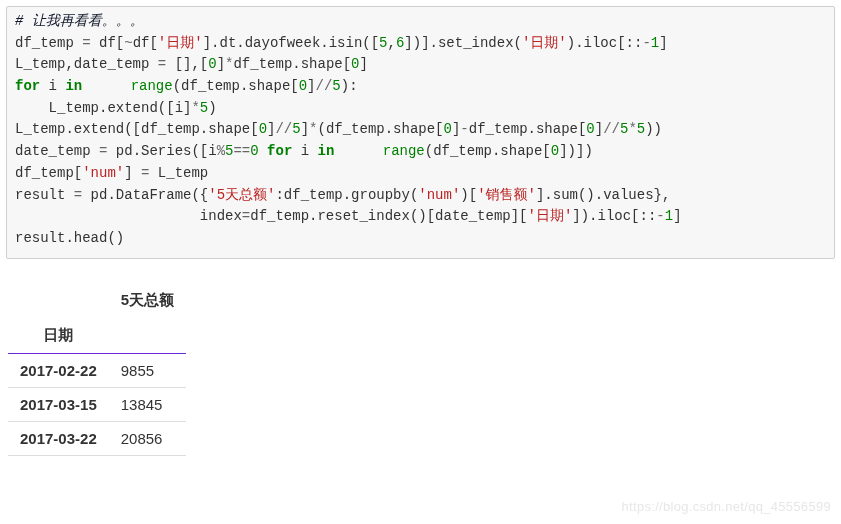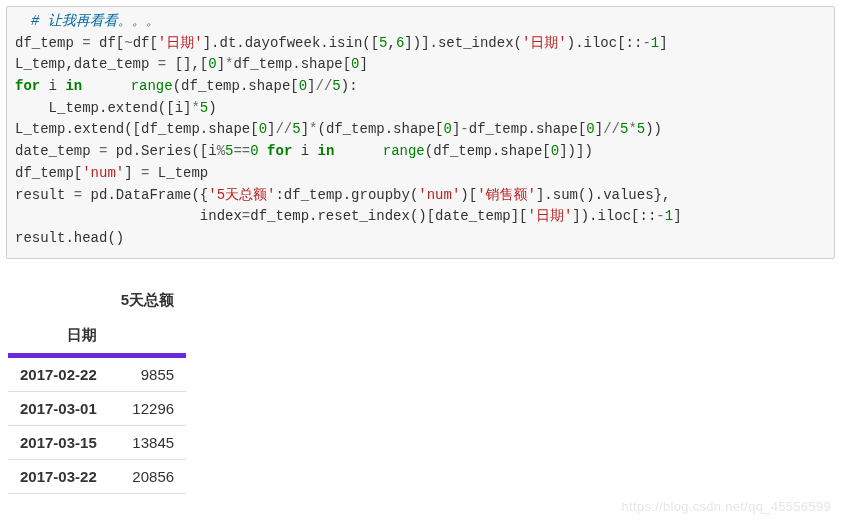--- a/index.html
+++ b/index.html
@@ -21,50 +21,49 @@
     border-radius: 2px;
     background: #f7f7f7;
     padding: 4px 8px 8px 8px;
     font-size: 14px;
     line-height: 1.55;
     color: #333;
     font-family: "Consolas", "Courier New", monospace;
     white-space: pre;
     overflow: hidden;
   }
-  .tok-comment { color: #0369a1; font-style: italic; margin-left: 16px; }
+  .tok-comment { color: #0f172a; font-style: italic; }
   .tok-op      { color: #666666; }
   .tok-str     { color: #ba2121; }
   .tok-num     { color: #008000; }
   .tok-kw      { color: #008000; font-weight: bold; }
   .tok-builtin { color: #008000; margin-left: 40px; }
   .tok-name    { color: #333333; }
 
   .table-zone {
     margin-top: 24px;
     padding-left: 2px;
     font-family: Arial, "Microsoft YaHei", sans-serif;
   }
   table.result {
     border-collapse: collapse;
     font-size: 15px;
     color: #333;
   }
   table.result th, table.result td {
     padding: 8px 12px;
-    text-align: right;
   }
   table.result thead tr:first-child th {
     border: none;
     font-weight: bold;
     text-align: right;
   }
   table.result thead tr.idxname th {
     font-weight: bold;
-    border-bottom: 5px solid #6d28d9;
+    border-bottom: 1px solid #6d28d9;
   }
   table.result tbody th {
     font-weight: bold;
     text-align: right;
   }
   table.result tbody tr {
     border-bottom: 1px solid #ddd;
   }
   table.result tbody tr:first-child {
     border-top: 1px solid #bbb;
@@ -109,24 +108,20 @@
           <th>日期</th>
           <th></th>
         </tr>
       </thead>
       <tbody>
         <tr>
           <th>2017-02-22</th>
           <td>9855</td>
         </tr>
         <tr>
-          <th>2017-03-01</th>
-          <td>12296</td>
-        </tr>
-        <tr>
           <th>2017-03-15</th>
           <td>13845</td>
         </tr>
         <tr>
           <th>2017-03-22</th>
           <td>20856</td>
         </tr>
       </tbody>
     </table>
   </div>

